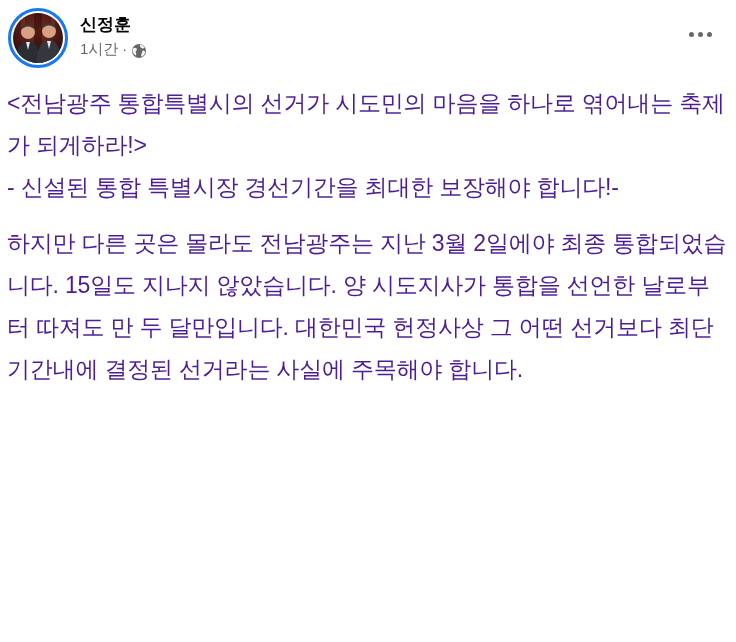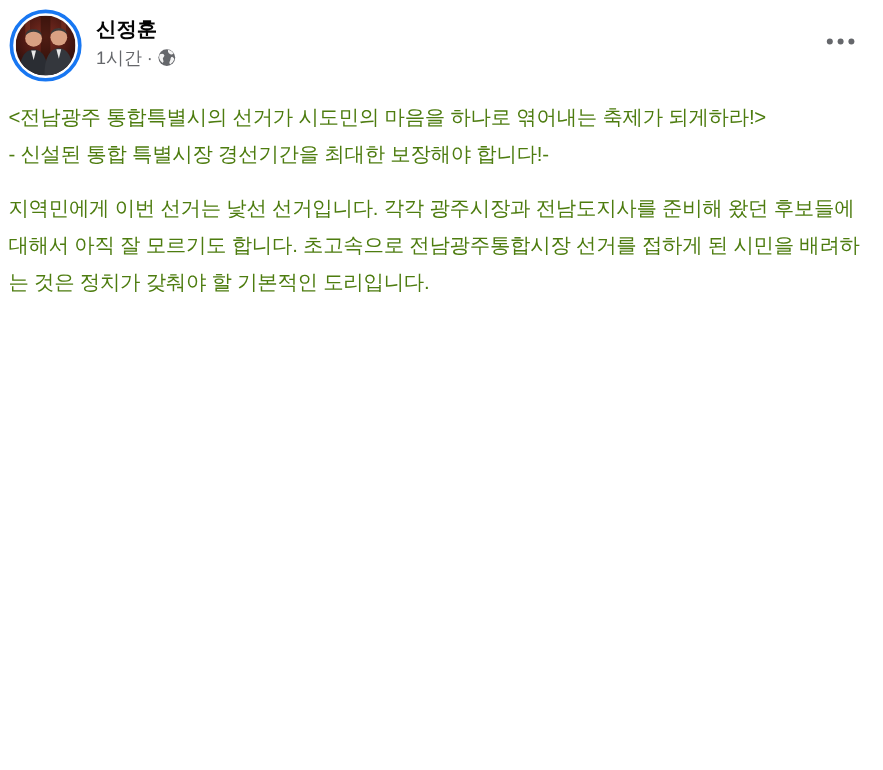--- a/index.html
+++ b/index.html
@@ -43,21 +43,21 @@
   }
   .author-name {
     font-size: 17px;
     font-weight: 700;
     color: #050505;
     line-height: 22px;
     cursor: pointer;
   }
   .meta-row {
     display: flex;
-    align-items: flex-start;
+    align-items: flex-end;
     gap: 4px;
     margin-top: 3px;
     font-size: 15px;
     color: #65676B;
     line-height: 20px;
   }
   .meta-time { cursor: pointer; }
   .meta-sep { color: #65676B; }
   .globe-icon { display: inline-flex; margin-top: 1px; }
   .more-btn {
@@ -76,23 +76,23 @@
     width: 5px;
     height: 5px;
     border-radius: 50%;
     background: #65676B;
   }
   .post-body {
     padding: 14px 8px 0 7px;
   }
   .para {
     margin: 0 0 14px 0;
-    font-size: 17px;
-    line-height: 31px;
-    color: #4d7c0f;
+    font-size: 23px;
+    line-height: 42px;
+    color: #4c1d95;
     white-space: pre-line;
     letter-spacing: -0.2px;
   }
 </style>
 </head>
 <body>
 
 <div class="post">
 
   <div class="post-header">
@@ -143,16 +143,16 @@
       <span class="dot"></span>
       <span class="dot"></span>
       <span class="dot"></span>
     </button>
 
   </div>
 
   <div class="post-body">
     <p class="para">&lt;전남광주 통합특별시의 선거가 시도민의 마음을 하나로 엮어내는 축제가 되게하라!&gt;
 - 신설된 통합 특별시장 경선기간을 최대한 보장해야 합니다!-</p>
-    <p class="para">지역민에게 이번 선거는 낯선 선거입니다. 각각 광주시장과 전남도지사를 준비해 왔던 후보들에 대해서 아직 잘 모르기도 합니다. 초고속으로 전남광주통합시장 선거를 접하게 된 시민을 배려하는 것은 정치가 갖춰야 할 기본적인 도리입니다.</p>
+    <p class="para">하지만 다른 곳은 몰라도 전남광주는 지난 3월 2일에야 최종 통합되었습니다. 15일도 지나지 않았습니다. 양 시도지사가 통합을 선언한 날로부터 따져도 만 두 달만입니다. 대한민국 헌정사상 그 어떤 선거보다 최단 기간내에 결정된 선거라는 사실에 주목해야 합니다.</p>
   </div>
 
 </div>
 
 </body></html>

